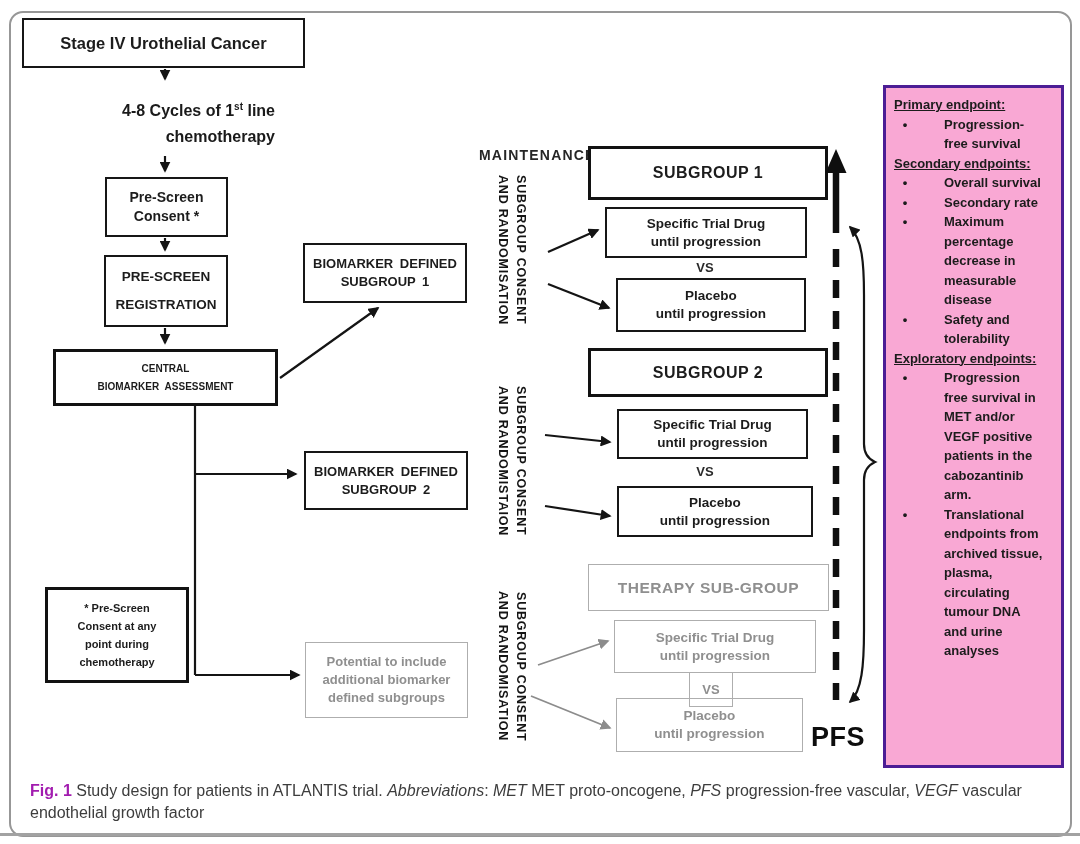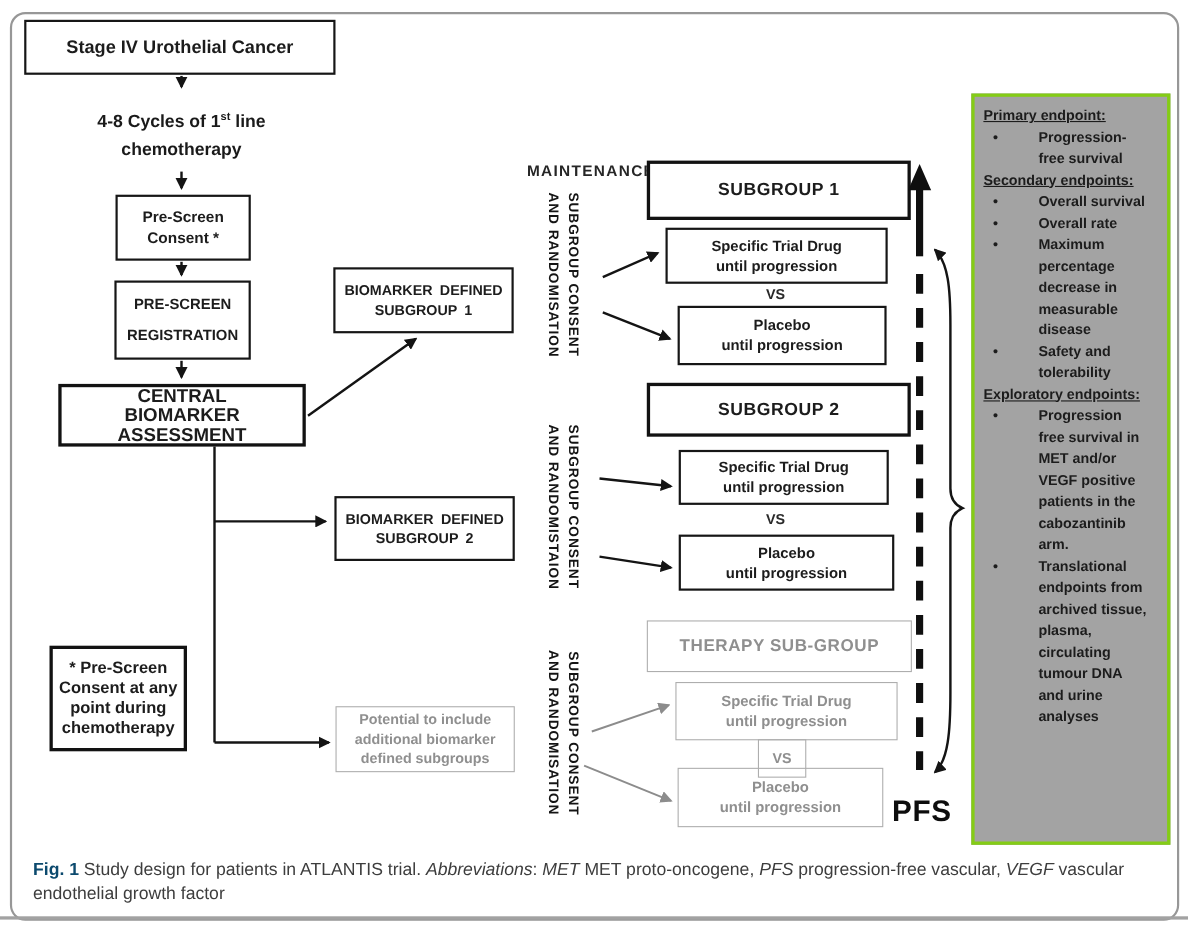--- a/index.html
+++ b/index.html
@@ -15,90 +15,90 @@
   .b4{border:3.5px solid #121212;}
   .grayb{border:1.6px solid #aeaeae;color:#8f8f8f;}
   .grayb span{color:#8f8f8f;}
   .ws{word-spacing:3px;}
   
   .rot{position:absolute;writing-mode:vertical-rl;white-space:pre-line;font-weight:bold;
        font-size:12.5px;line-height:18px;letter-spacing:0.8px;text-align:center;color:#141414;}
   
   .mthead{position:absolute;font-weight:600;font-size:14px;letter-spacing:1.2px;color:#262626;margin-top:39px;}
   
-  .panel{position:absolute;left:883px;top:85px;width:181px;height:683px;border:3px solid #84cc16;
-         box-sizing:border-box;background:#a3a3a3;padding:7px 6px 0 8px;font-size:13px;font-weight:bold;
+  .panel{position:absolute;left:883px;top:85px;width:181px;height:683px;border:3px solid #4c1d95;
+         box-sizing:border-box;background:#f9a8d4;padding:7px 6px 0 8px;font-size:13px;font-weight:bold;
          color:#1c1c1c;line-height:19.5px;}
   .ep-head{text-decoration:underline;margin:0;}
   .ep-item{display:flex;margin:0;}
   .ep-item .bt{width:22px;min-width:22px;text-align:center;}
   .ep-item .tx{width:102px;margin-left:28px;}
   
   .vs{position:absolute;font-weight:bold;font-size:13px;text-align:center;color:#2a2a2a;}
   .pfs{position:absolute;font-weight:bold;font-size:27px;letter-spacing:0.5px;color:#0d0d0d;}
   
   .caption{position:absolute;left:30px;top:780px;width:1018px;font-size:16px;line-height:22px;color:#3d3d3d;}
-  .caption .b{font-weight:bold;color:#0c4a6e;}
+  .caption .b{font-weight:bold;color:#a21caf;}
   .caption .i{font-style:italic;margin-top:48px;}
   
   .frame{position:absolute;left:9px;top:11px;width:1059px;height:822px;border:2px solid #979797;border-radius:14px;}
   .brule{position:absolute;left:0;top:833px;width:1080px;height:2.5px;background:#a2a2a2;}
   svg.lay{position:absolute;left:0;top:0;pointer-events:none;}
 </style>
 </head>
 <body>
 
 <div id="app">
 
   <div class="frame"></div>
   <div class="brule"></div>
 
   <div class="box b2" style="left:22px;top:18px;width:283px;height:50px;font-size:16.5px;">
     <span>Stage IV Urothelial Cancer</span>
   </div>
 
-  <div class="abs" style="left:55px;top:94px;width:220px;text-align:center;font-weight:bold;font-size:16px;line-height:26px;">
+  <div class="abs" style="left:55px;top:94px;width:220px;text-align:right;font-weight:bold;font-size:16px;line-height:26px;">
     <span>4-8 Cycles of 1</span><sup style="font-size:10px;">st</sup><span> line</span><br>
     <span>chemotherapy</span>
   </div>
 
   <div class="box b2" style="left:105px;top:177px;width:123px;height:60px;font-size:14px;line-height:19px;">
     <span>Pre-Screen
 Consent *</span>
   </div>
 
   <div class="box b2" style="left:104px;top:255px;width:124px;height:72px;font-size:13.5px;line-height:14px;">
     <span>PRE-SCREEN
 
 REGISTRATION</span>
   </div>
 
-  <div class="box b3 ws" style="left:53px;top:349px;width:225px;height:57px;font-size:17px;line-height:18px;">
+  <div class="box b3 ws" style="left:53px;top:349px;width:225px;height:57px;font-size:10px;line-height:18px;">
     <span>CENTRAL
 BIOMARKER ASSESSMENT</span>
   </div>
 
   <div class="box b2 ws" style="left:303px;top:243px;width:164px;height:60px;font-size:13px;line-height:18px;">
     <span>BIOMARKER DEFINED
 SUBGROUP 1</span>
   </div>
 
   <div class="box b2 ws" style="left:304px;top:451px;width:164px;height:59px;font-size:13px;line-height:18px;">
     <span>BIOMARKER DEFINED
 SUBGROUP 2</span>
   </div>
 
-  <div class="box b4" style="left:45px;top:587px;width:125px;height:96px;font-size:15px;line-height:18px;">
+  <div class="box b4" style="left:45px;top:587px;width:144px;height:96px;font-size:11px;line-height:18px;">
     <span>* Pre-Screen
 Consent at any
 point during
 chemotherapy</span>
   </div>
 
-  <div class="box grayb" style="left:305px;top:642px;width:163px;height:60px;font-size:13px;line-height:18px;">
+  <div class="box grayb" style="left:305px;top:642px;width:163px;height:76px;font-size:13px;line-height:18px;">
     <span>Potential to include
 additional biomarker
 defined subgroups</span>
   </div>
 
   <div class="mthead" style="left:479px;top:108px;">MAINTENANCE THERAPY</div>
 
   <div class="rot" style="left:494px;top:168px;height:164px;">SUBGROUP CONSENT
 AND RANDOMISATION</div>
   <div class="rot" style="left:494px;top:382px;height:158px;">SUBGROUP CONSENT
@@ -155,21 +155,21 @@
       <span class="bt">•</span>
       <span class="tx">Progression-free survival</span>
     </div>
     <div class="ep-head">Secondary endpoints:</div>
     <div class="ep-item">
       <span class="bt">•</span>
       <span class="tx">Overall survival</span>
     </div>
     <div class="ep-item">
       <span class="bt">•</span>
-      <span class="tx">Overall rate</span>
+      <span class="tx">Secondary rate</span>
     </div>
     <div class="ep-item">
       <span class="bt">•</span>
       <span class="tx">Maximum percentage decrease in measurable disease</span>
     </div>
     <div class="ep-item">
       <span class="bt">•</span>
       <span class="tx">Safety and tolerability</span>
     </div>
     <div class="ep-head">Exploratory endpoints:</div>

